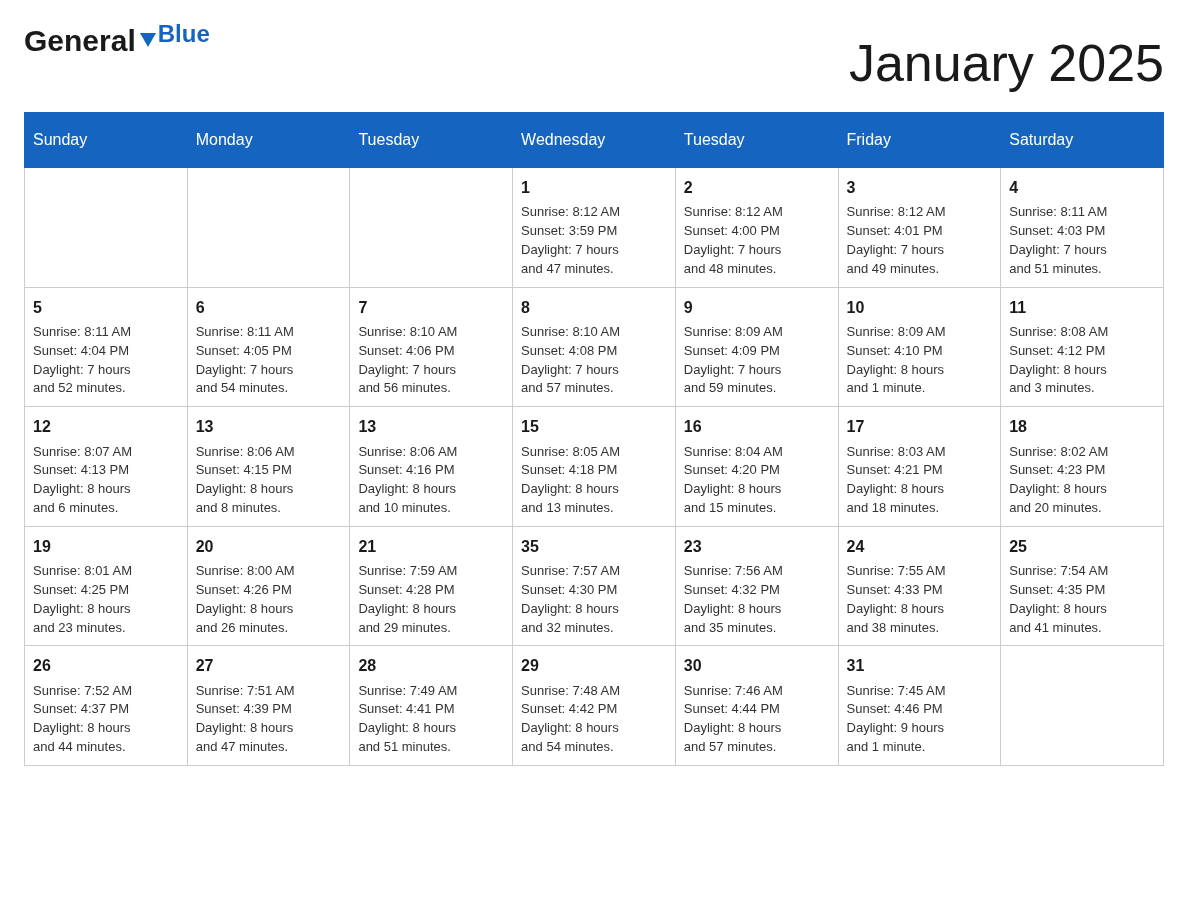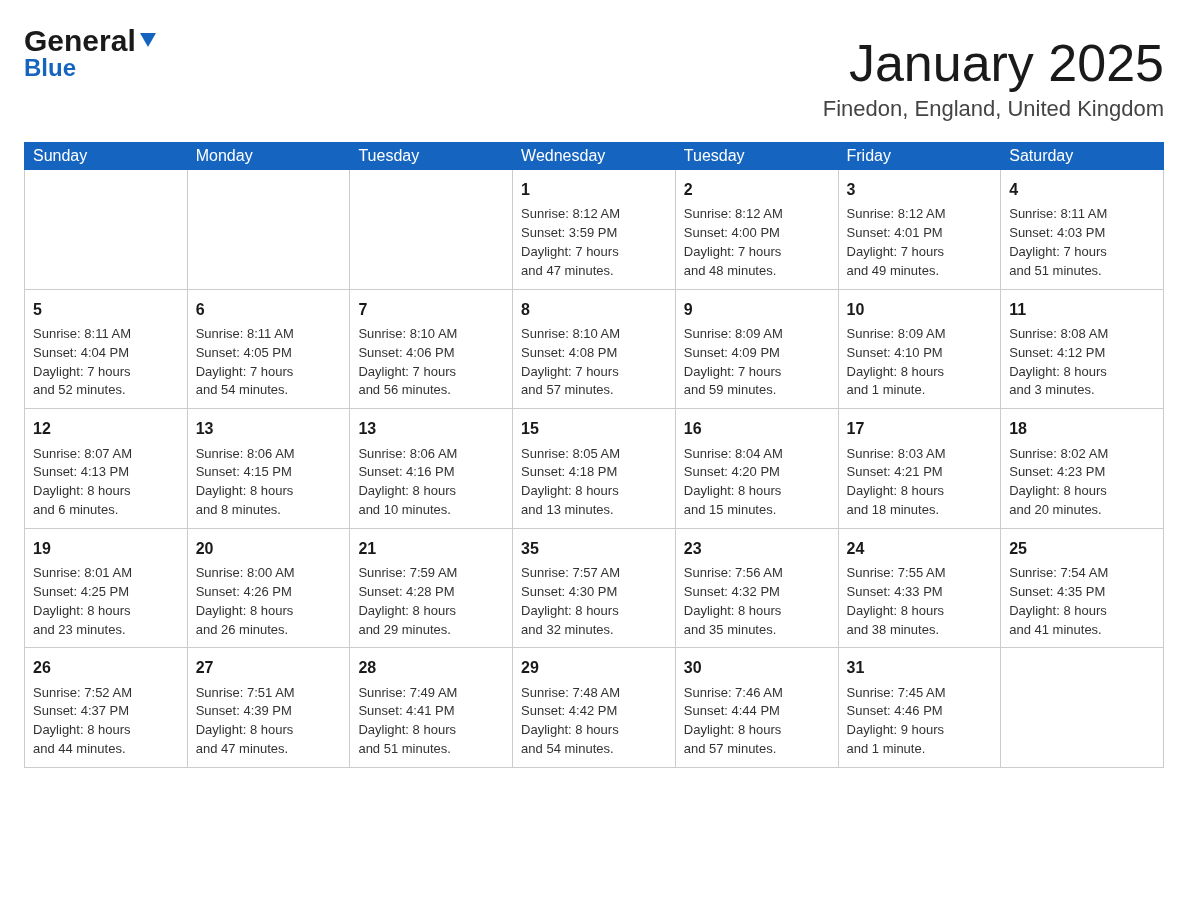--- a/index.html
+++ b/index.html
@@ -11,21 +11,20 @@
       min-height: 918px;
     }
     .header-section {
       display: flex;
       justify-content: space-between;
       align-items: flex-start;
       margin-bottom: 20px;
     }
     .logo {
       display: flex;
-      flex-direction: column;
       align-items: flex-start;
     }
     .title-section {
       text-align: right;
     }
     .calendar-title {
       font-size: 52px;
       font-weight: normal;
       color: #1a1a1a;
       line-height: 1.1;
@@ -37,21 +36,21 @@
       margin-top: 4px;
     }
     .calendar-table {
       width: 100%;
       border-collapse: collapse;
       table-layout: fixed;
     }
     .calendar-table th {
       background-color: #1565c0;
       color: #fff;
-      padding: 4px 8px;
+      padding: 18px 8px;
       text-align: left;
       font-size: 16px;
       font-weight: normal;
       border: 1px solid #1565c0;
     }
     .calendar-table td {
       vertical-align: top;
       padding: 8px;
       border: 1px solid #ccc;
       height: 110px;
@@ -83,21 +82,20 @@
     <div style="display:flex;align-items:center;">
       <span style="font-size:30px;font-weight:bold;color:#1a1a1a;">General</span>
       <svg width="20" height="20" viewBox="0 0 20 20" style="margin-left:2px;margin-top:-4px;">
         <polygon points="2,4 18,4 10,18" fill="#1565c0"></polygon>
       </svg>
     </div>
     <span style="font-size:24px;font-weight:bold;color:#1565c0;margin-top:-4px;">Blue</span>
   </div>
   <div class="title-section">
     <div class="calendar-title">January 2025</div>
-    <div class="calendar-subtitle">Finedon, England, United Kingdom</div>
   </div>
 </div>
 
 <table class="calendar-table">
   <thead>
     <tr>
     <th>Sunday</th>
         <th>Monday</th>
         <th>Tuesday</th>
         <th>Wednesday</th>

